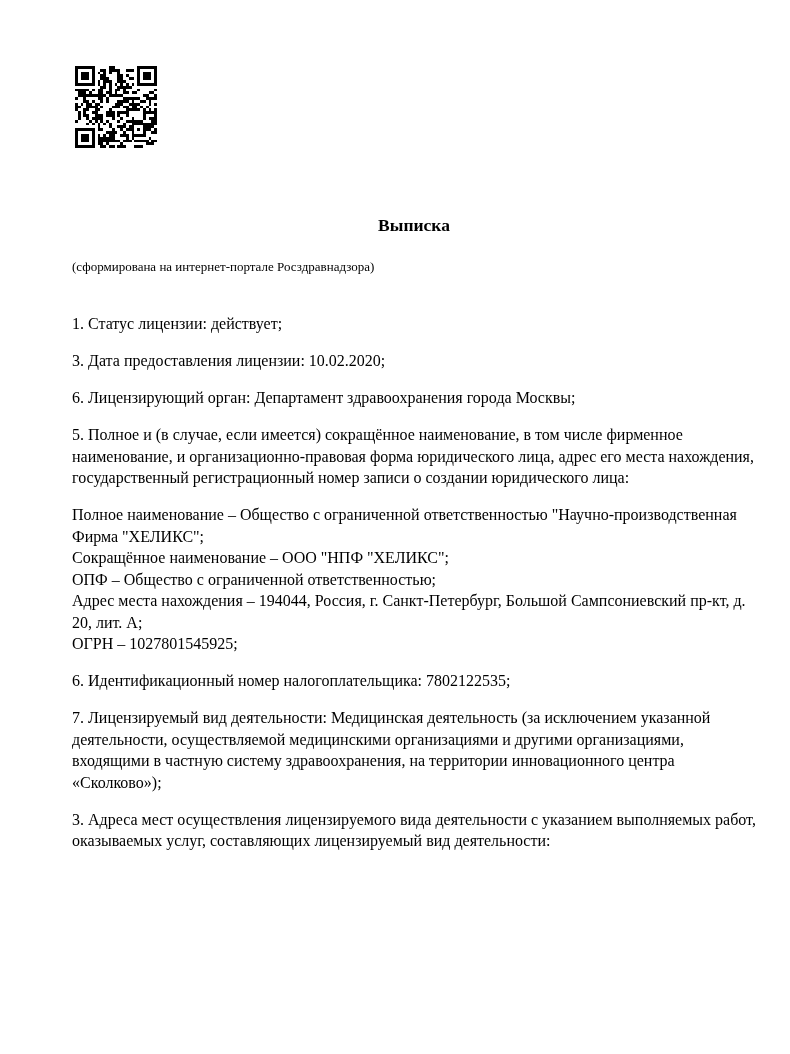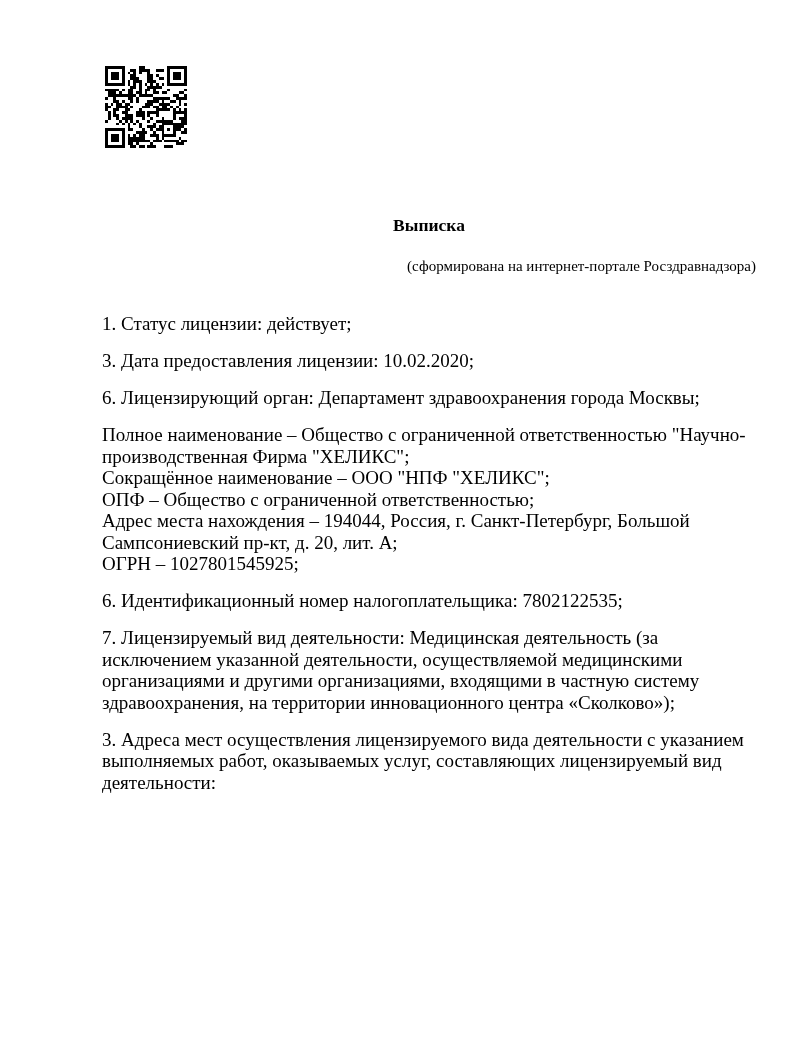--- a/index.html
+++ b/index.html
@@ -11,47 +11,46 @@
     width: 790px;
     height: 1054px;
     font-family: "Liberation Serif", "DejaVu Serif", serif;
     color: #000000;
     overflow: hidden;
   }
   .page {
     box-sizing: border-box;
     width: 790px;
     height: 1054px;
-    padding: 66px 34px 0 102px;
+    padding: 66px 34px 0 72px;
     background: #ffffff;
     position: relative;
   }
   .qr {
     width: 82px;
     height: 82px;
     margin-left: 3px;
     display: block;
   }
   .qr svg { display: block; width: 82px; height: 82px; }
   .title-block {
     margin-top: 66px;
     text-align: center;
     font-weight: bold;
     font-size: 17.5px;
     line-height: 23px;
   }
   .subtitle {
     margin-top: 21px;
-    text-align: right;
-    font-size: 15px;
+    font-size: 13px;
     line-height: 17px;
   }
   .paragraphs {
     margin-top: 38px;
-    font-size: 19px;
+    font-size: 16px;
     line-height: 21.5px;
     text-align: left;
   }
   .paragraphs p.para {
     margin: 0 0 15.5px 0;
     padding: 0;
   }
 </style>
 </head>
 <body>
@@ -495,19 +494,20 @@
   <div class="title-block">
     <div>Выписка</div>
   </div>
 
   <div class="subtitle">(сформирована на интернет-портале Росздравнадзора)</div>
 
   <div class="paragraphs">
       <p class="para">1. Статус лицензии: действует;</p>
       <p class="para">3. Дата предоставления лицензии: 10.02.2020;</p>
       <p class="para">6. Лицензирующий орган: Департамент здравоохранения города Москвы;</p>
+      <p class="para">5. Полное и (в случае, если имеется) сокращённое наименование, в том числе фирменное наименование, и организационно-правовая форма юридического лица, адрес его места нахождения, государственный регистрационный номер записи о создании юридического лица:</p>
       <p class="para">Полное наименование – Общество с ограниченной ответственностью "Научно-производственная Фирма "ХЕЛИКС";<br>Сокращённое наименование – ООО "НПФ "ХЕЛИКС";<br>ОПФ – Общество с ограниченной ответственностью;<br>Адрес места нахождения – 194044, Россия, г. Санкт-Петербург, Большой Сампсониевский пр-кт, д. 20, лит. А;<br>ОГРН – 1027801545925;</p>
       <p class="para">6. Идентификационный номер налогоплательщика: 7802122535;</p>
       <p class="para">7. Лицензируемый вид деятельности: Медицинская деятельность (за исключением указанной деятельности, осуществляемой медицинскими организациями и другими организациями, входящими в частную систему здравоохранения, на территории инновационного центра «Сколково»);</p>
       <p class="para">3. Адреса мест осуществления лицензируемого вида деятельности с указанием выполняемых работ, оказываемых услуг, составляющих лицензируемый вид деятельности:</p>
     </div>
 
 </div>
 
 </body></html>

